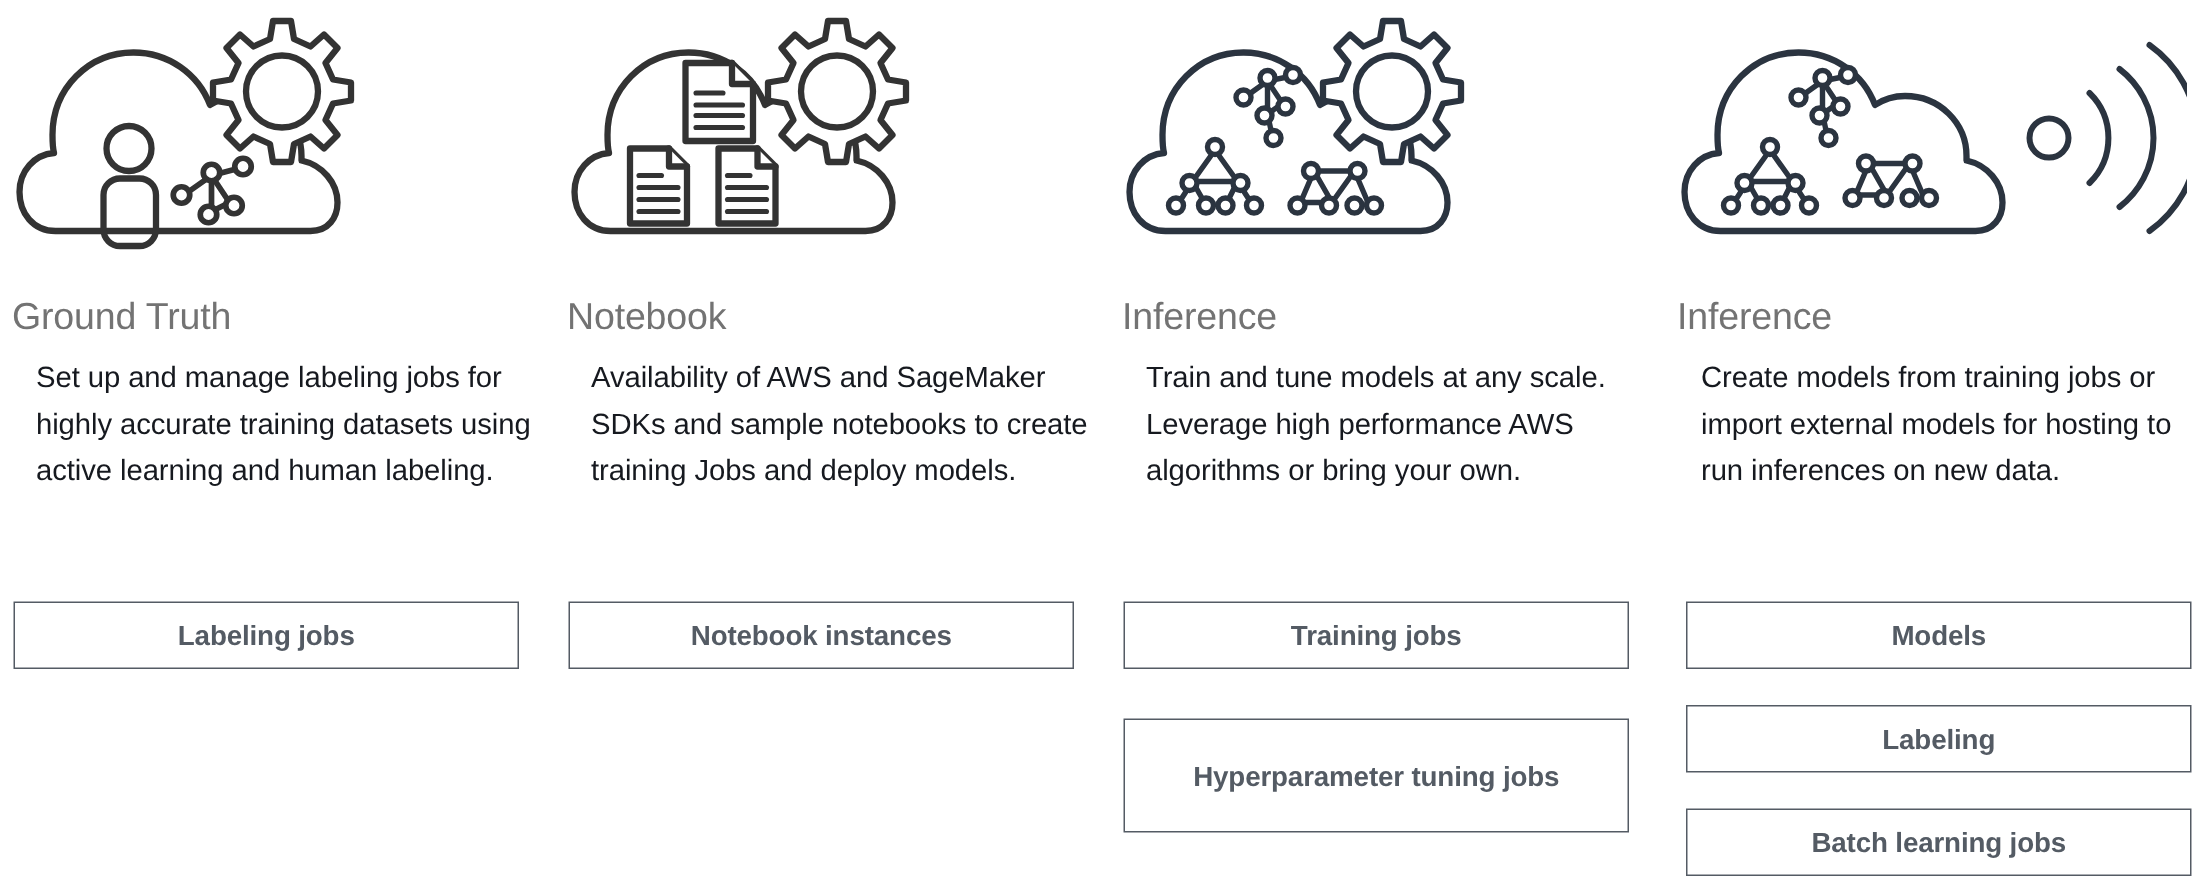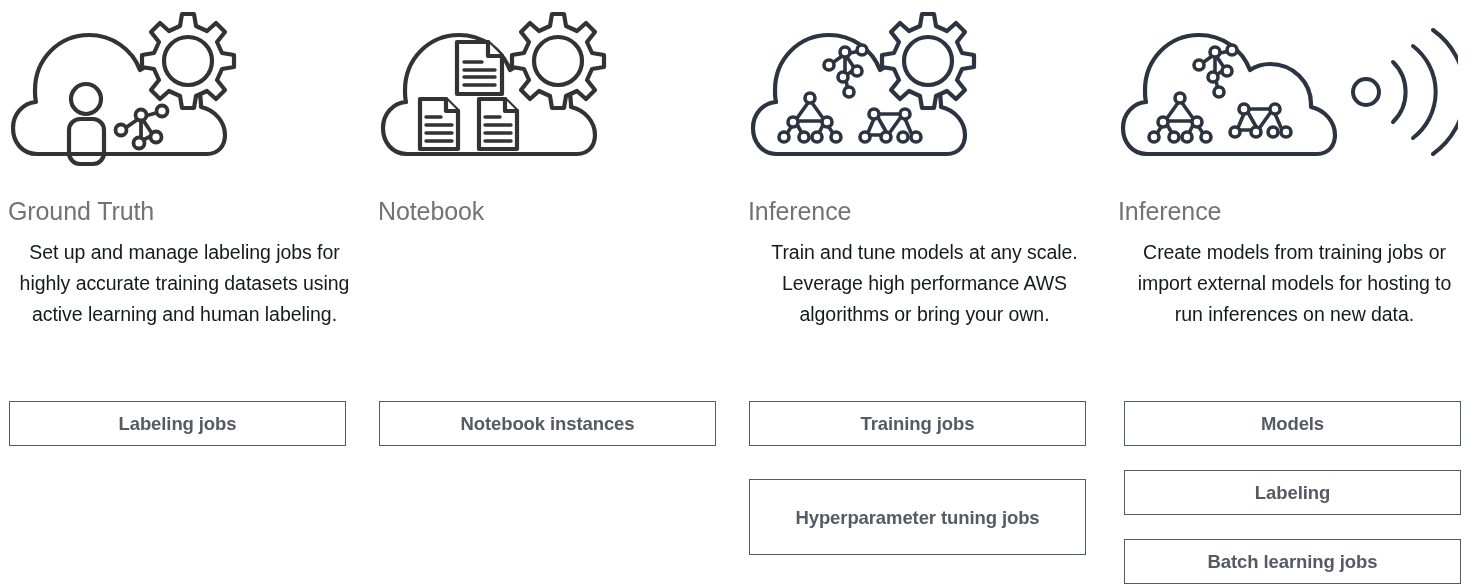--- a/index.html
+++ b/index.html
@@ -14,23 +14,23 @@
 
   .icon-wrap{position:absolute;left:8px;top:4px;width:350px;height:165px;}
   .icon-wrap svg{display:block;}
 
   .title{
     position:absolute;left:8px;top:196px;
     font-size:25px;font-weight:400;color:#737373;
     letter-spacing:-0.1px;line-height:30px;white-space:nowrap;
   }
   .desc{
-    position:absolute;left:12px;top:237px;width:345px;
+    position:absolute;left:24px;top:237px;width:345px;
     font-size:19.5px;font-weight:400;color:#16191f;
-    line-height:31px;letter-spacing:-0.05px;text-align:center;
+    line-height:31px;letter-spacing:-0.05px;
   }
 
   .btns{position:absolute;left:9px;top:401px;width:337px;}
   .btn{
     box-sizing:border-box;width:337px;min-height:44px;
     border:1.6px solid #545b64;background:#ffffff;
     color:#545b64;font-size:18.5px;font-weight:700;
     display:flex;align-items:center;justify-content:center;
     text-align:center;line-height:27px;padding:8px 12px;
     margin-bottom:24px;cursor:pointer;letter-spacing:-0.1px;
@@ -121,20 +121,21 @@
           <line x1="107" y1="137" x2="133" y2="137"></line>
         </g>
         <path d="M174 10 L186 10 L188 22 L199 27 L208 19 L217 28 L209 38 L214 49 L226 51
                  L226 63 L214 65 L209 76 L217 86 L208 95 L199 87 L188 92 L186 104
                  L174 104 L172 92 L161 87 L152 95 L143 86 L151 76 L146 65 L134 63
                  L134 51 L146 49 L151 38 L143 28 L152 19 L161 27 L172 22 Z" fill="#ffffff"></path>
         <circle cx="180" cy="57" r="24" fill="#ffffff"></circle>
       </svg>
     </div>
     <div class="title">Notebook</div>
+    <div class="desc">Availability of AWS and SageMaker SDKs and sample notebooks to create training Jobs and deploy models.</div>
     <div class="btns">
       <div class="btn">Notebook instances</div>
     </div>
   </div>
 
   <div class="col c2">
     <div class="icon-wrap">
       <svg width="250" height="165" viewBox="0 0 250 165" fill="none" stroke="#2b3440" stroke-width="4.2" stroke-linecap="round" stroke-linejoin="round">
         <path d="M29 150 C14 150 5 138 5 124 C5 110 15 99 28 98 C27 94 27 90 27 86
                  C27 55 51 31 81 31 C104 31 124 45 132 66

